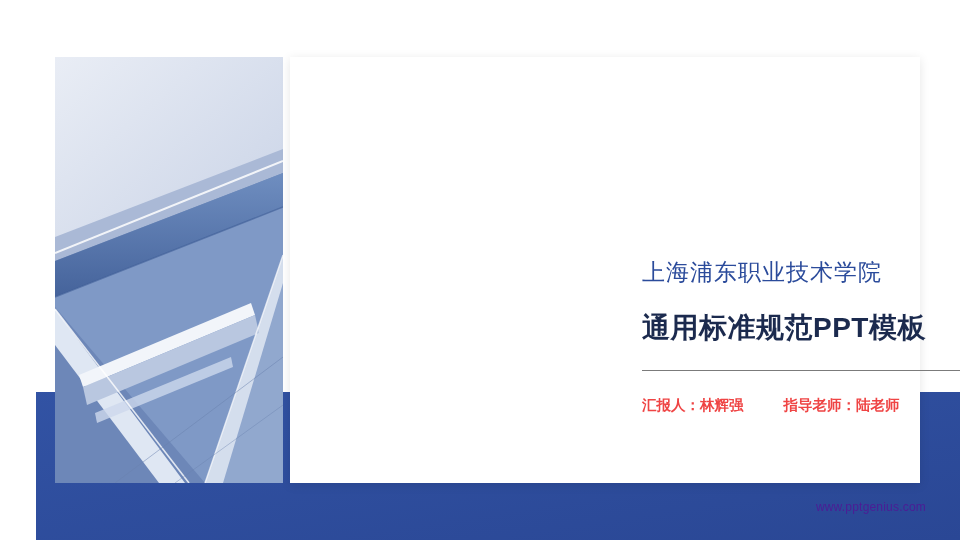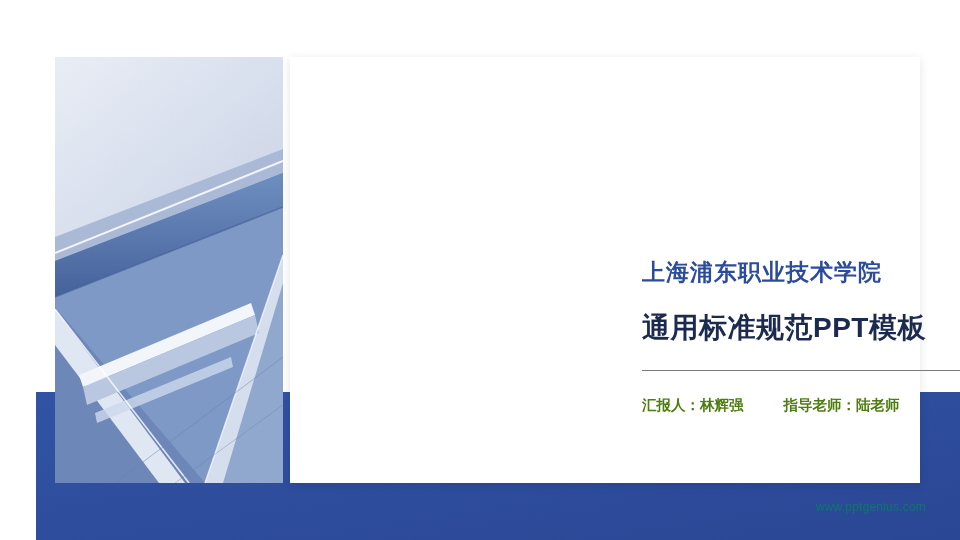--- a/index.html
+++ b/index.html
@@ -58,21 +58,21 @@
   }
   .photo svg {
     display: block;
   }
   
   .uni-name {
     position: absolute;
     left: 352px;
     top: 200px;
     font-size: 23px;
-    font-weight: bold;
+    font-weight: normal;
     color: #2b4b9b;
     letter-spacing: 1px;
     white-space: nowrap;
   }
   .main-title {
     position: absolute;
     left: 352px;
     top: 252px;
     font-size: 28px;
     font-weight: bold;
@@ -86,33 +86,33 @@
     top: 313px;
     width: 440px;
     height: 1px;
     background: #7b7b7b;
   }
   .meta-row {
     position: absolute;
     left: 352px;
     top: 339px;
     font-size: 14.5px;
-    color: #4d7c0f;
+    color: #ef4444;
     font-weight: bold;
     white-space: nowrap;
   }
   .meta-presenter {
     margin-right: 36px;
   }
   .site-url {
     position: absolute;
     right: 34px;
     top: 500px;
     font-size: 12px;
-    color: #0f766e;
+    color: #4c1d95;
     font-family: "Liberation Sans", sans-serif;
     letter-spacing: 0.2px;
   }
 </style>
 </head>
 <body>
 
 <div id="slide">
 
   <div class="bottom-band-inner"></div>

